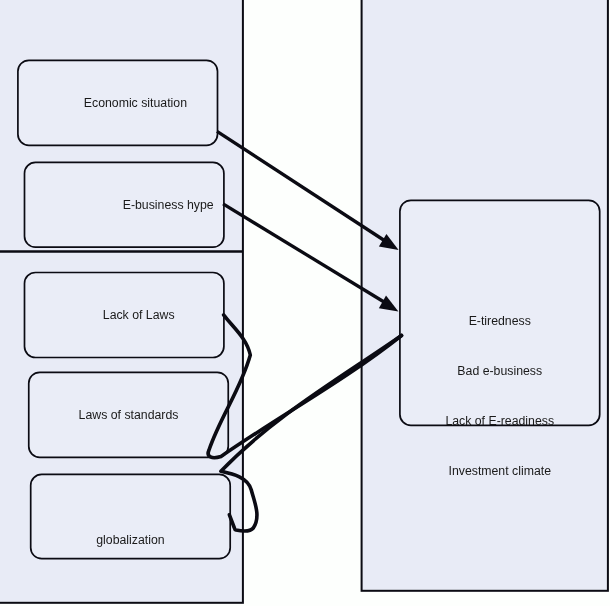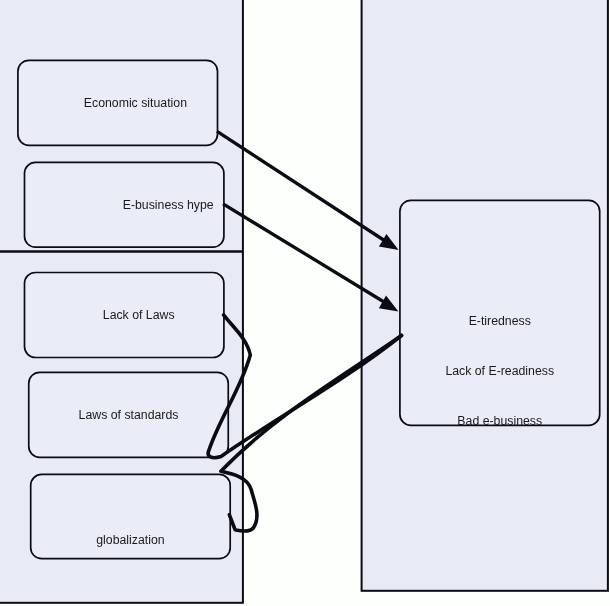--- a/index.html
+++ b/index.html
@@ -50,14 +50,14 @@
          C 235.2 529.8 234.6 529.2 234.2 527.5
          L 229.4 514.8"></path>
   </svg>
 
   <div class="boxlabel" style="left:17.9px;top:96px;width:187px;padding-left:24px;">Economic situation</div>
   <div class="boxlabel" style="left:24.5px;top:198px;width:199.4px;margin-left:44px;">E-business hype</div>
   <div class="boxlabel" style="left:39px;top:308px;width:199.4px;">Lack of Laws</div>
   <div class="boxlabel" style="left:28.75px;top:408px;width:199.5px;">Laws of standards</div>
   <div class="boxlabel" style="left:30.7px;top:533px;width:199.5px;text-align:center;">globalization</div>
 
-  <div class="boxlabel effects" style="left:399.8px;top:278px;width:199.9px;"><div>E-tiredness</div><div>Lack of E-readiness</div><div>Bad e-business</div></div>
+  <div class="boxlabel effects" style="left:399.8px;top:278px;width:199.9px;"><div>E-tiredness</div><div>Bad e-business</div><div>Lack of E-readiness</div><div>Investment climate</div></div>
 </div>
 
 </body></html>

